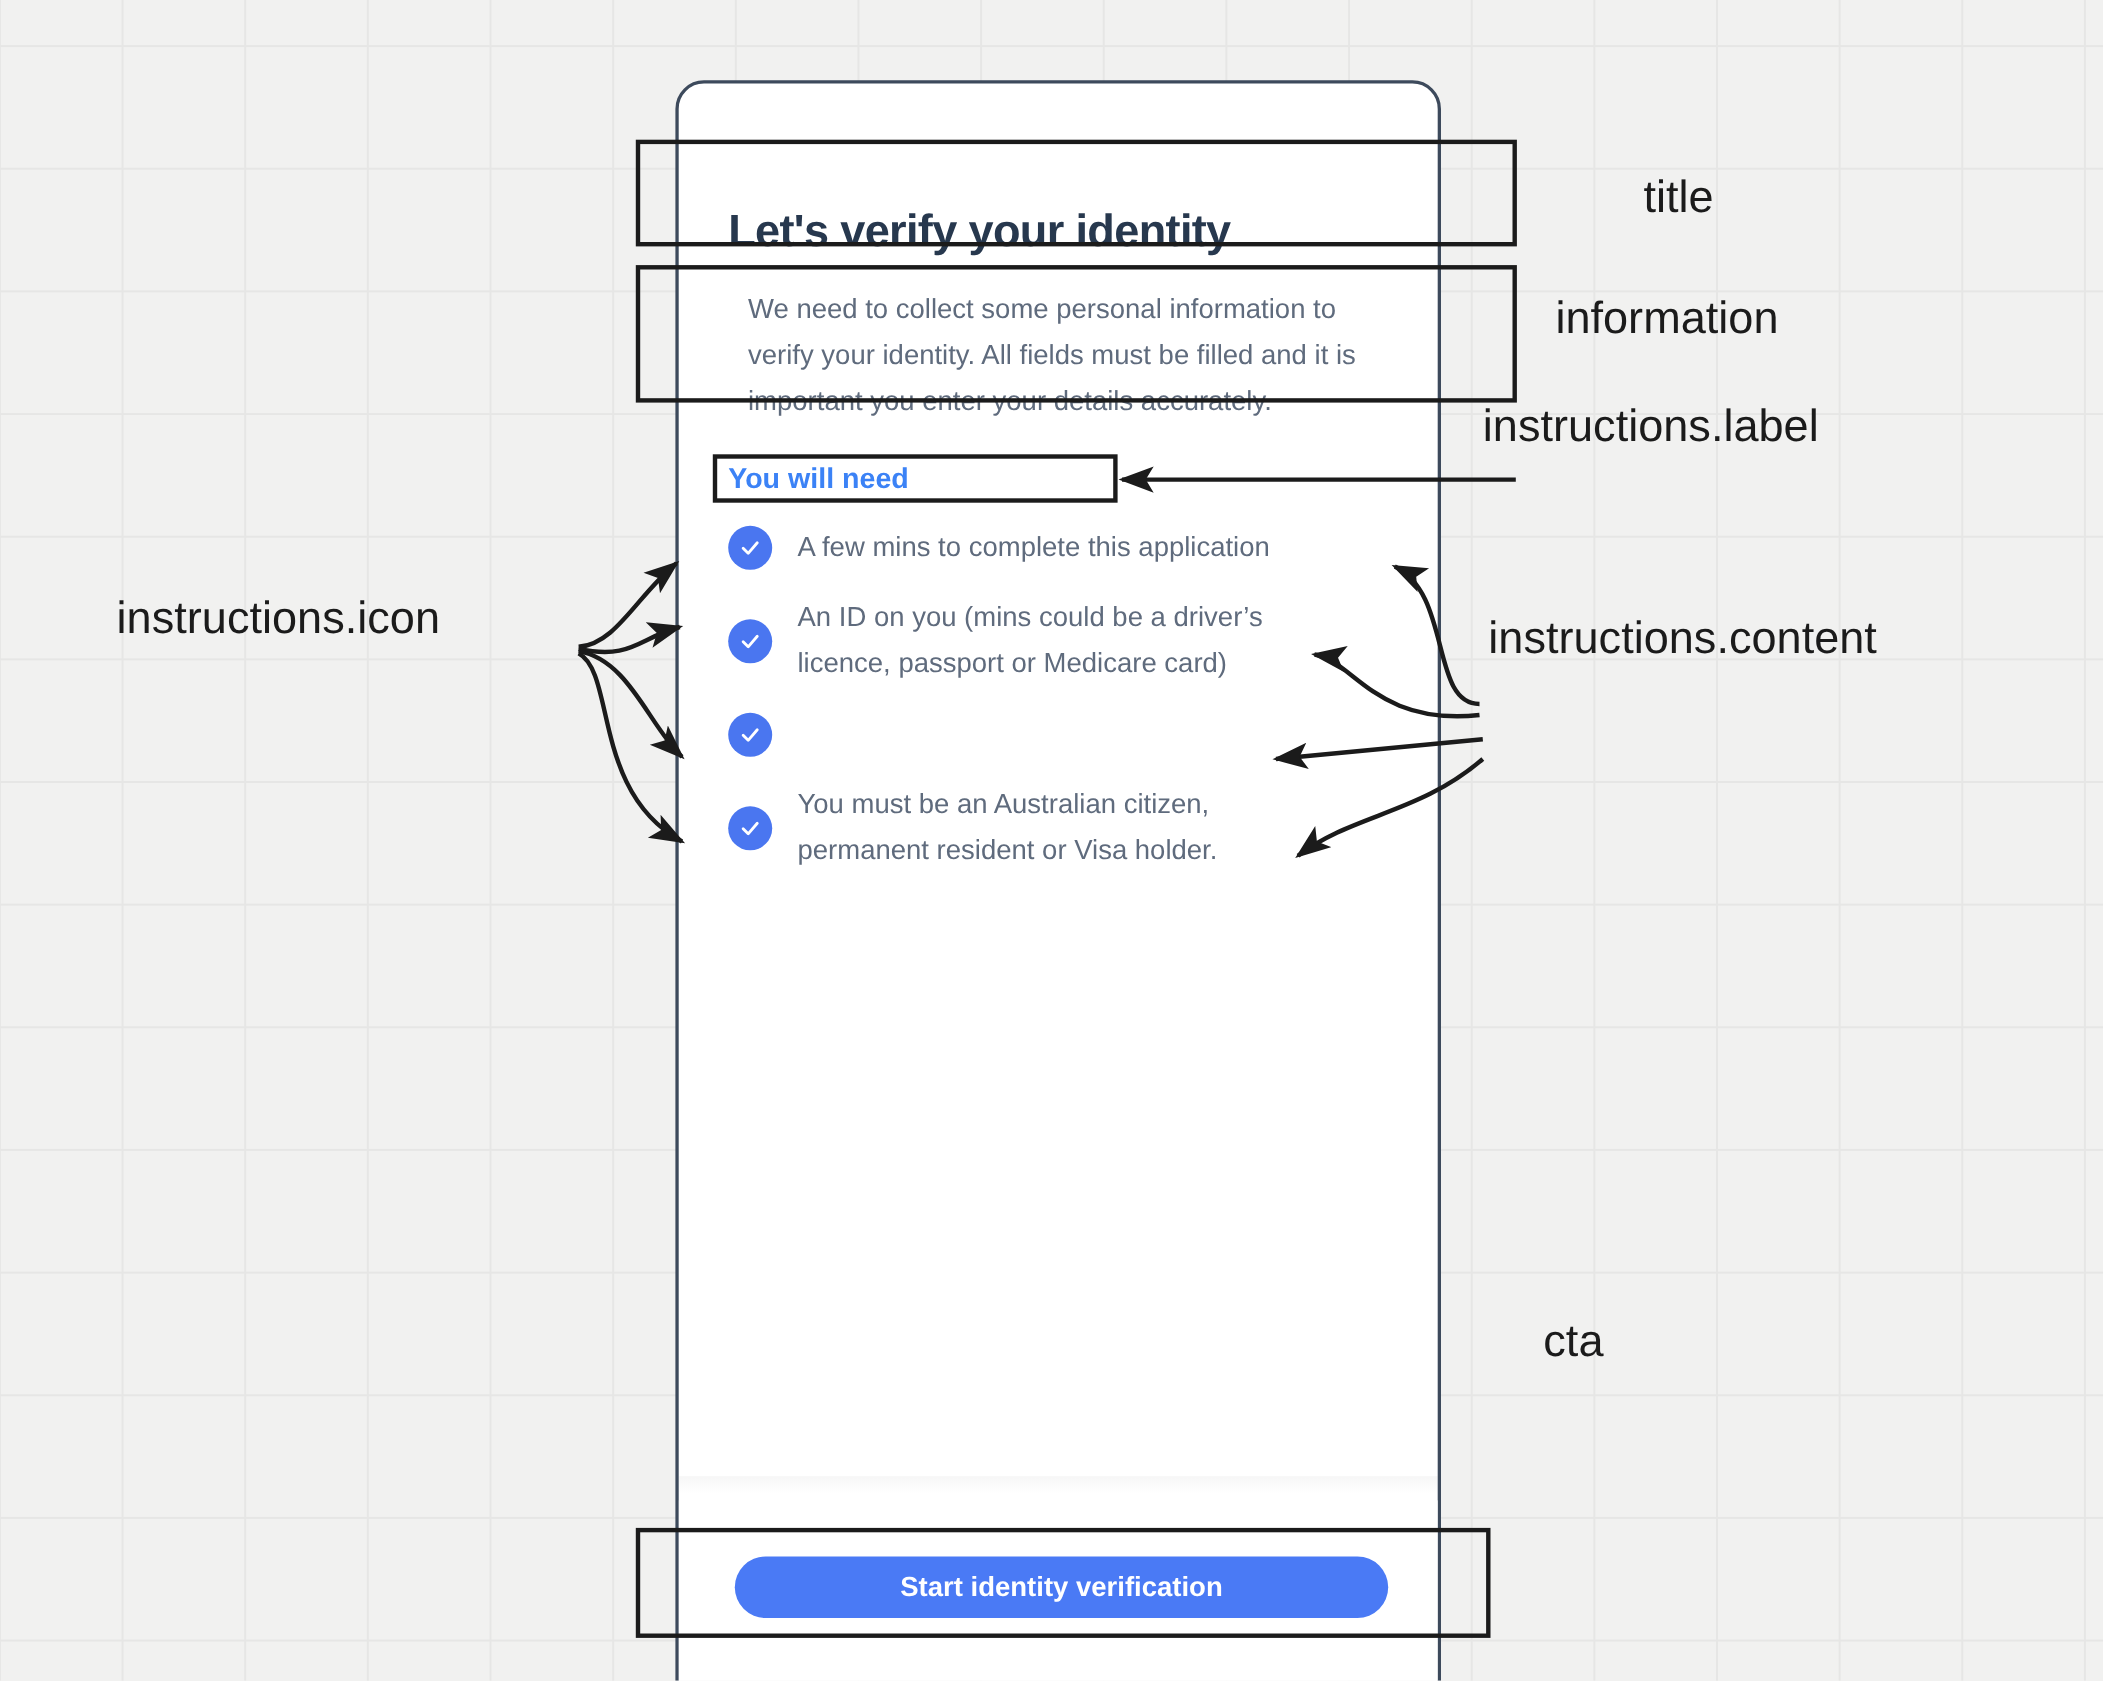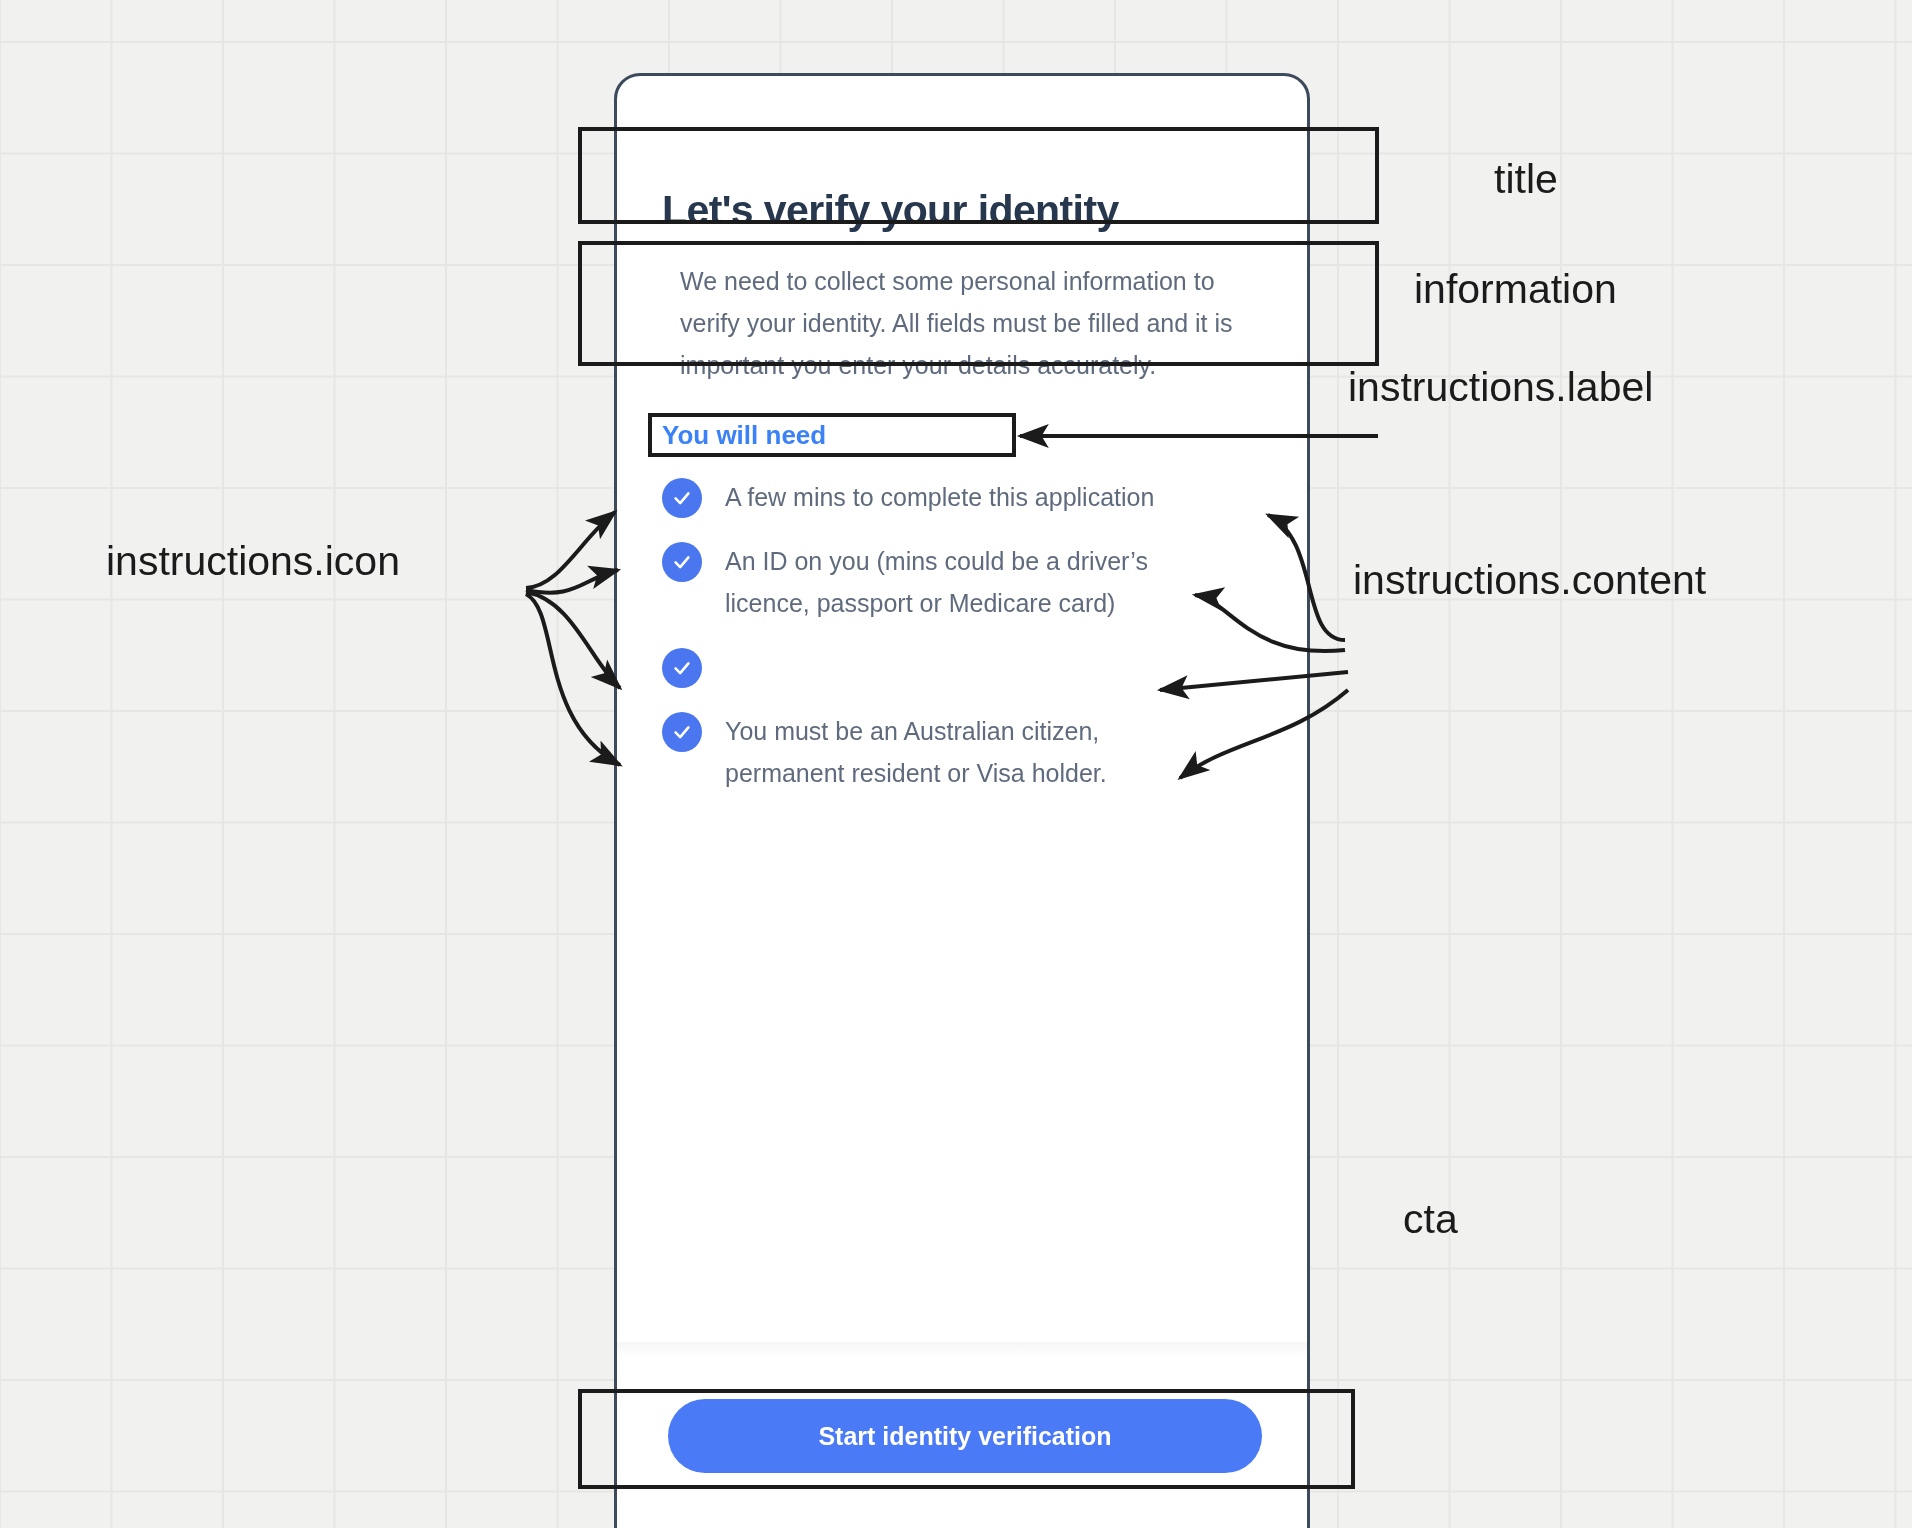--- a/index.html
+++ b/index.html
@@ -69,21 +69,21 @@
     color: #3b82f6;
   }
   .instr-list {
     position: absolute;
     left: 45px;
     top: 400px;
     width: 610px;
   }
   .instr-item {
     display: flex;
-    align-items: flex-start;
+    align-items: center;
     margin-bottom: 22px;
   }
   .check-circle {
     flex: 0 0 auto;
     width: 40px;
     height: 40px;
     border-radius: 50%;
     background: #4a76f0;
     display: flex;
     align-items: center;
@@ -112,23 +112,23 @@
     position: absolute;
     left: 0;
     right: 0;
     bottom: 0;
     height: 186px;
     background: #ffffff;
   }
   #cta-button {
     position: absolute;
     left: 51px;
-    top: 35px;
+    top: 51px;
     width: 594px;
-    height: 74px;
+    height: 56px;
     border-radius: 37px;
     background: #4a7af5;
     color: #ffffff;
     font-size: 25px;
     font-weight: 700;
     display: flex;
     align-items: center;
     justify-content: center;
     border: none;
     cursor: pointer;

